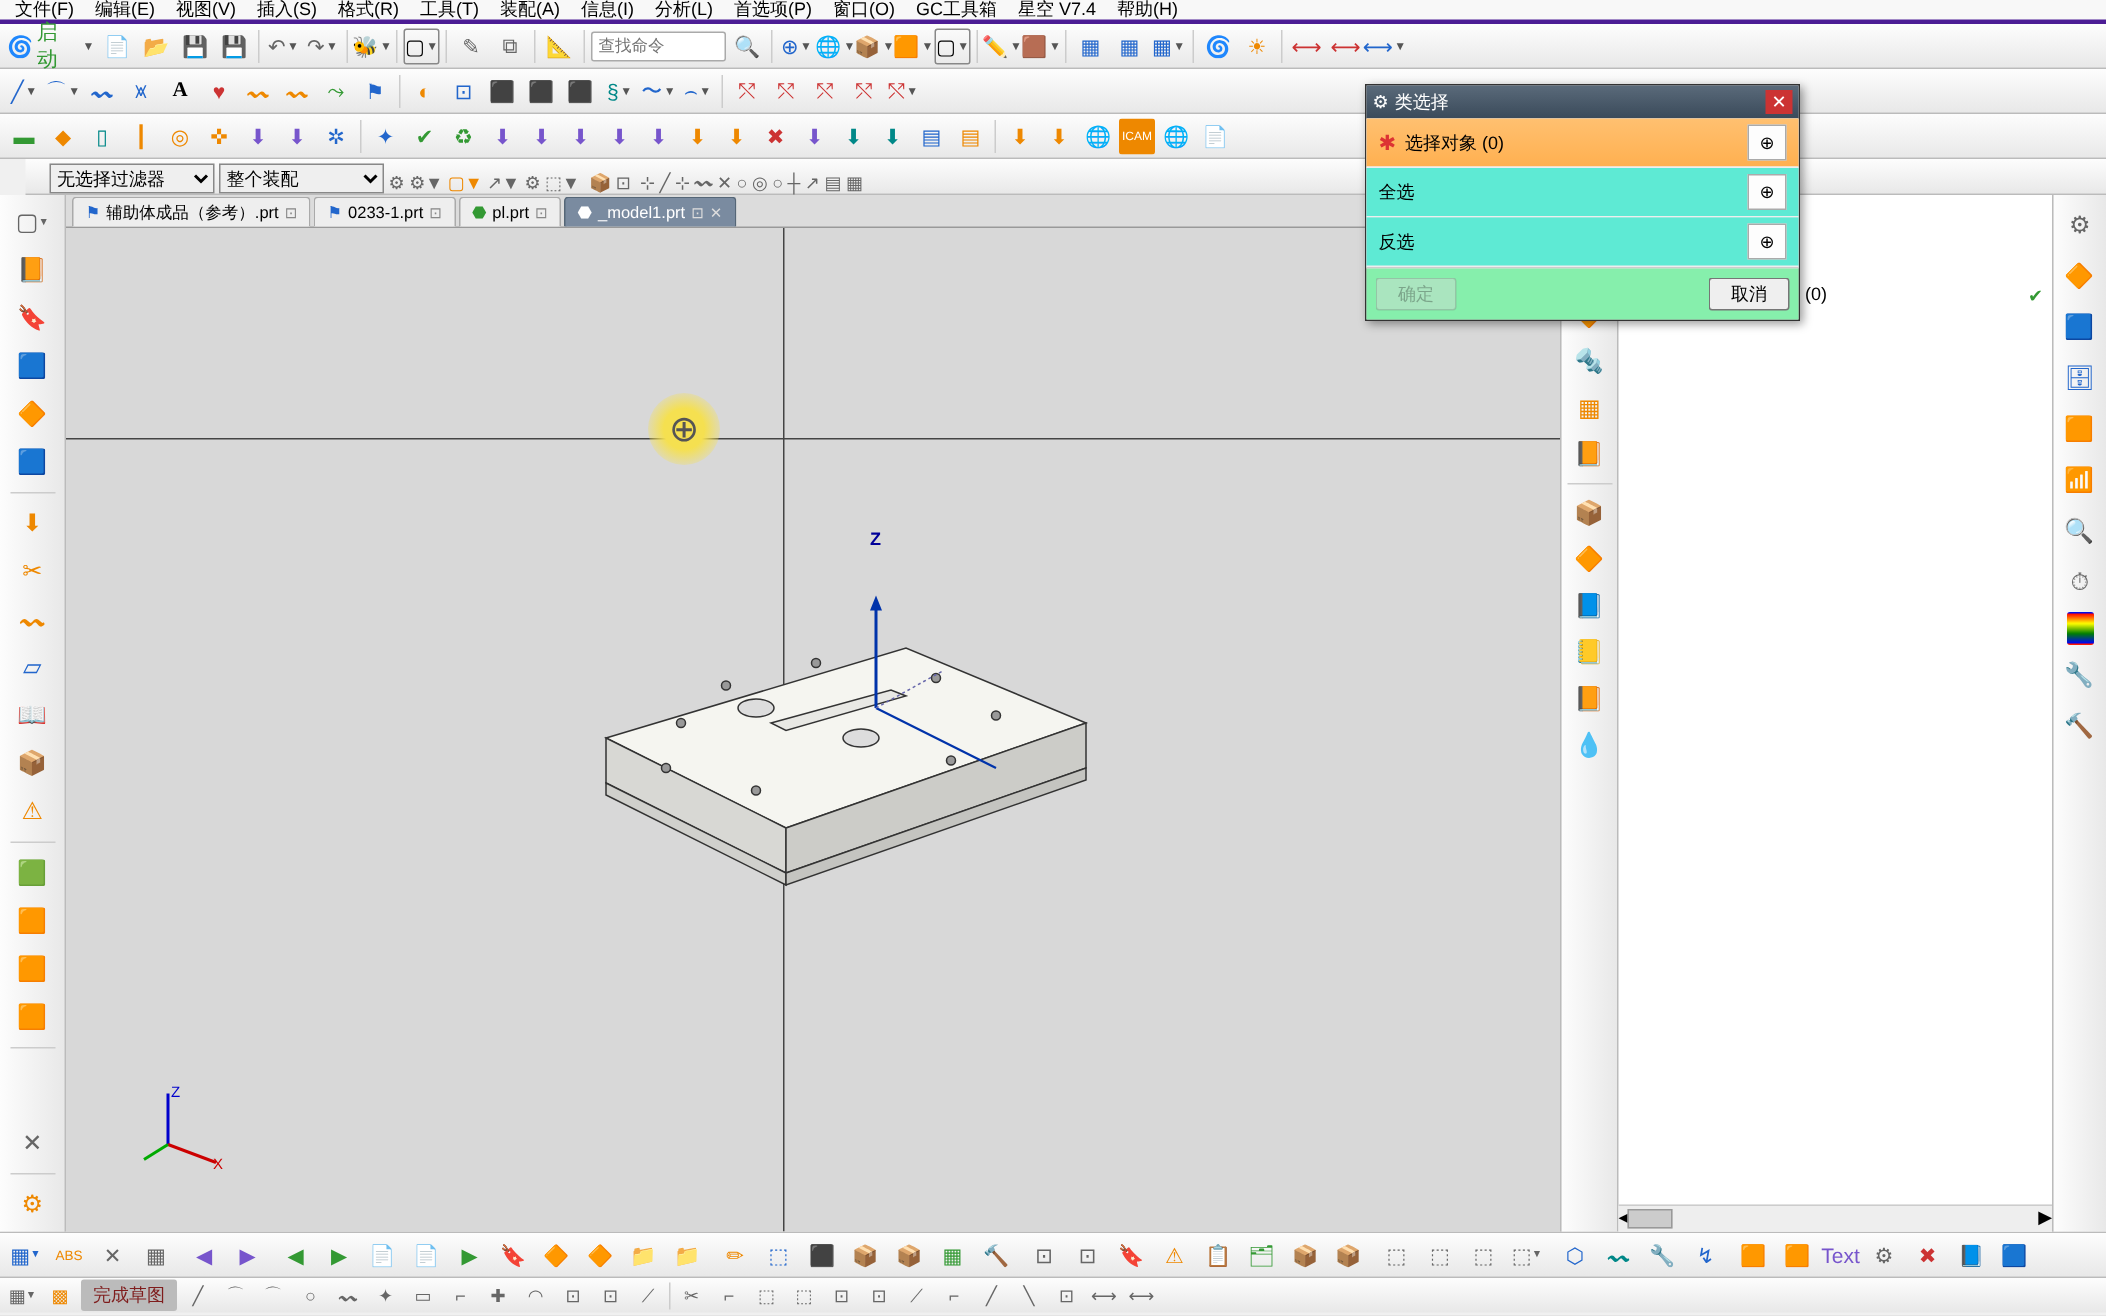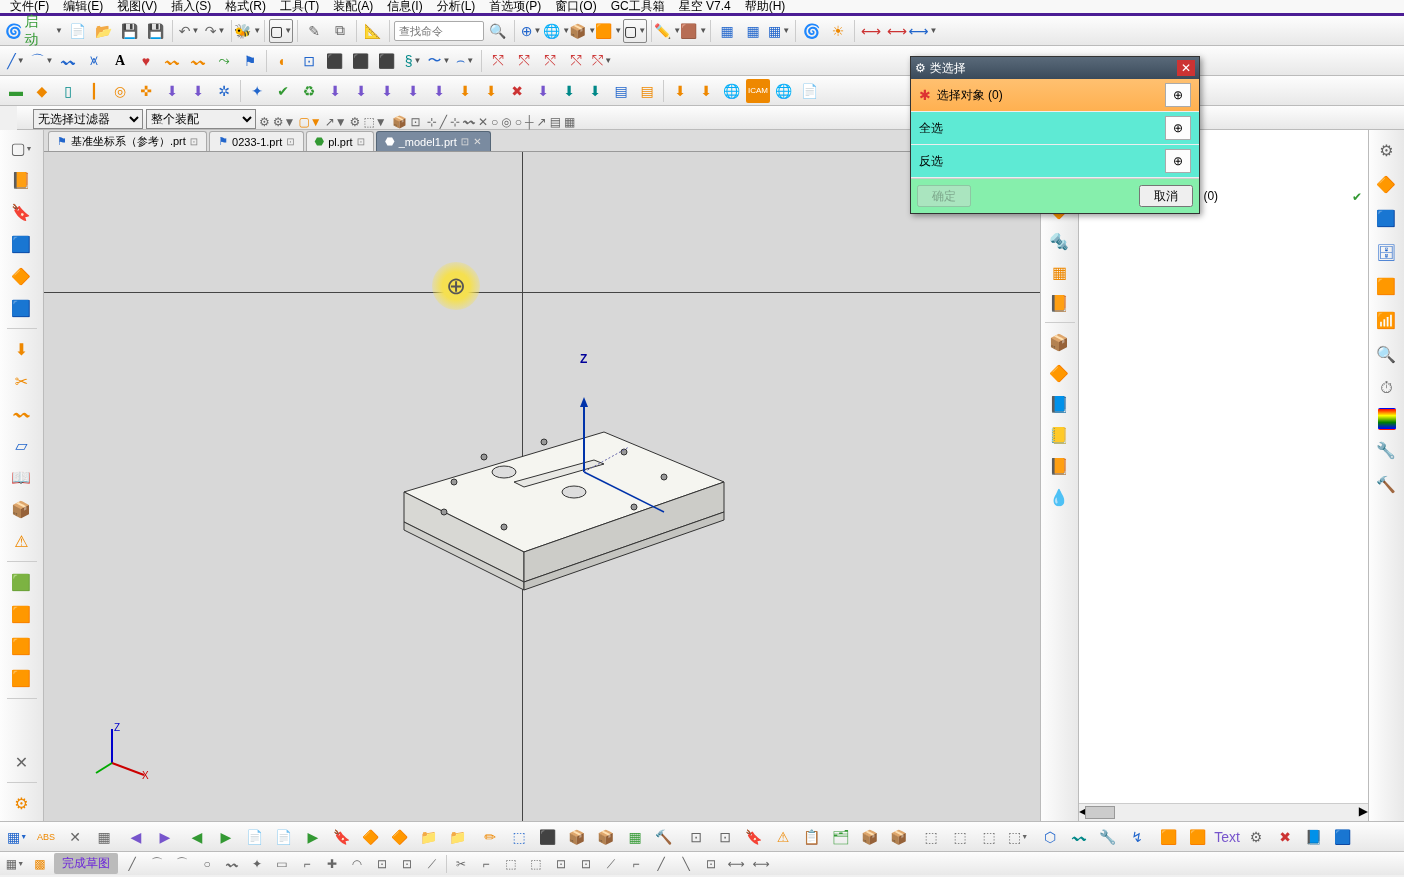--- a/index.html
+++ b/index.html
@@ -69,21 +69,21 @@
 .dialog-row .txt { flex: 1; }
 .dialog-row .iconbox { width: 26px; height: 24px; border: 1px solid #aaa; background: #fdfdfd; display: flex; align-items: center; justify-content: center; }
 .dialog-footer { display: flex; justify-content: space-between; gap: 20px; padding: 6px; background: #86efac; }
 .dialog-footer button { width: 54px; height: 22px; font-size: 12px; }
 
 
 .bottom-tb { height: 30px; background: linear-gradient(#fdfdfd,#e8e8e8); border-top: 1px solid #bbb; display: flex; align-items: center; padding: 0 4px; gap: 3px; }
 .bottom-tb .btn { width: 26px; height: 24px; border: 1px solid transparent; display: flex; align-items: center; justify-content: center; font-size: 14px; cursor: pointer; }
 .status { height: 24px; background: linear-gradient(#fdfdfd,#e8e8e8); border-top: 1px solid #bbb; display: flex; align-items: center; padding: 0 4px; gap: 3px; }
 .status .btn { width: 22px; height: 20px; display: flex; align-items: center; justify-content: center; font-size: 12px; }
-.status .label { background: #bbb; color: #6d28d9; padding: 2px 8px; border-radius: 2px; }
+.status .label { background: #bbb; color: #7f1d1d; padding: 2px 8px; border-radius: 2px; }
 
 
 .c-blue{color:#2266cc}.c-green{color:#339933}.c-orange{color:#ee8800}.c-red{color:#cc3333}.c-purple{color:#7755cc}.c-teal{color:#008888}.c-gray{color:#666}
 </style>
 </head>
 <body>
 
 <div class="menubar">
   <span>文件(F)</span>
   <span>编辑(E)</span>
@@ -261,21 +261,21 @@
     <div style="flex:1"></div>
     <div class="btn c-gray">✕</div>
     <div class="sep2"></div>
     <div class="btn c-orange">⚙</div>
   </div>
 
   <div class="viewport-wrap">
     <div class="tabs">
       <div class="tab">
           <span class="c-blue">⚑</span>
-          <span>基准坐标系（参考）.prt</span>
+          <span>辅助体成品（参考）.prt</span>
           <span class="close">⊡</span>
         </div>
       <div class="tab">
           <span class="c-blue">⚑</span>
           <span>0233-1.prt</span>
           <span class="close">⊡</span>
         </div>
       <div class="tab">
           <span class="c-green">⬣</span>
           <span>pl.prt</span>

